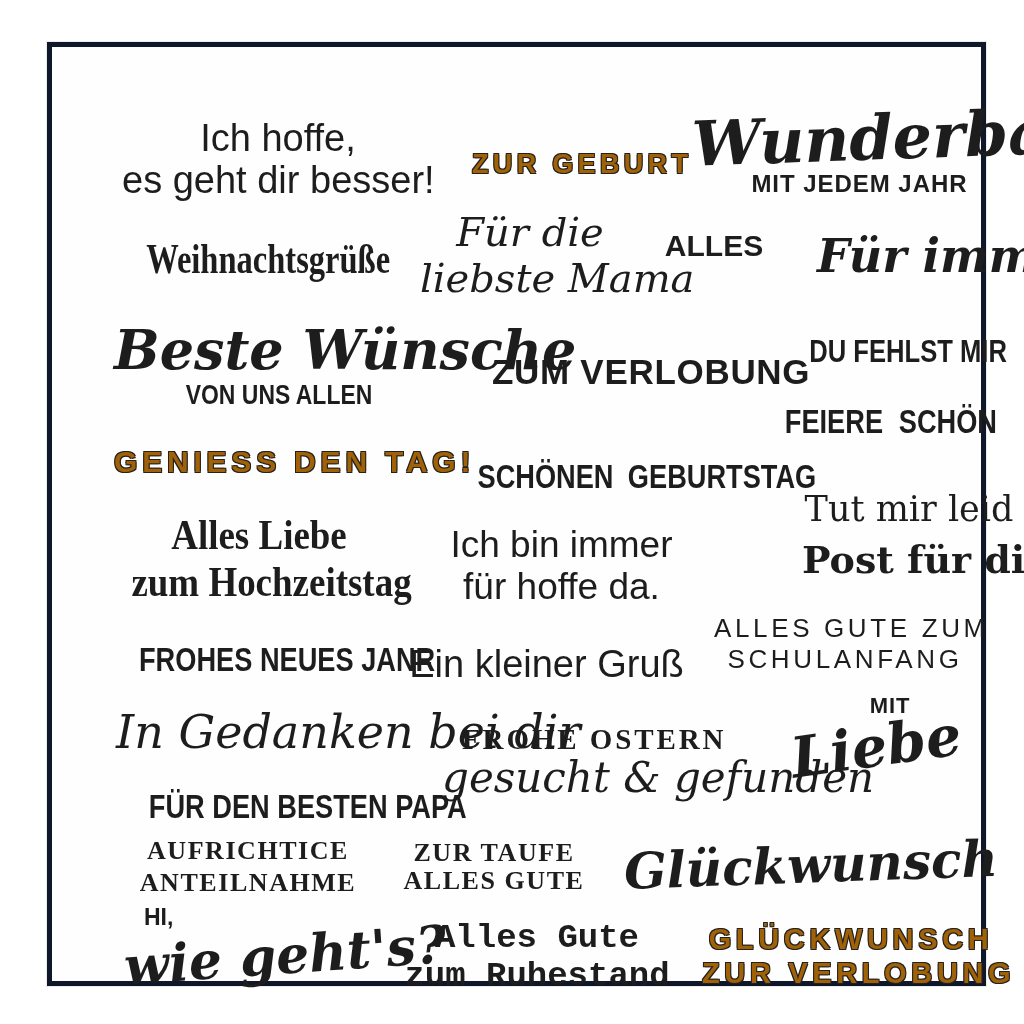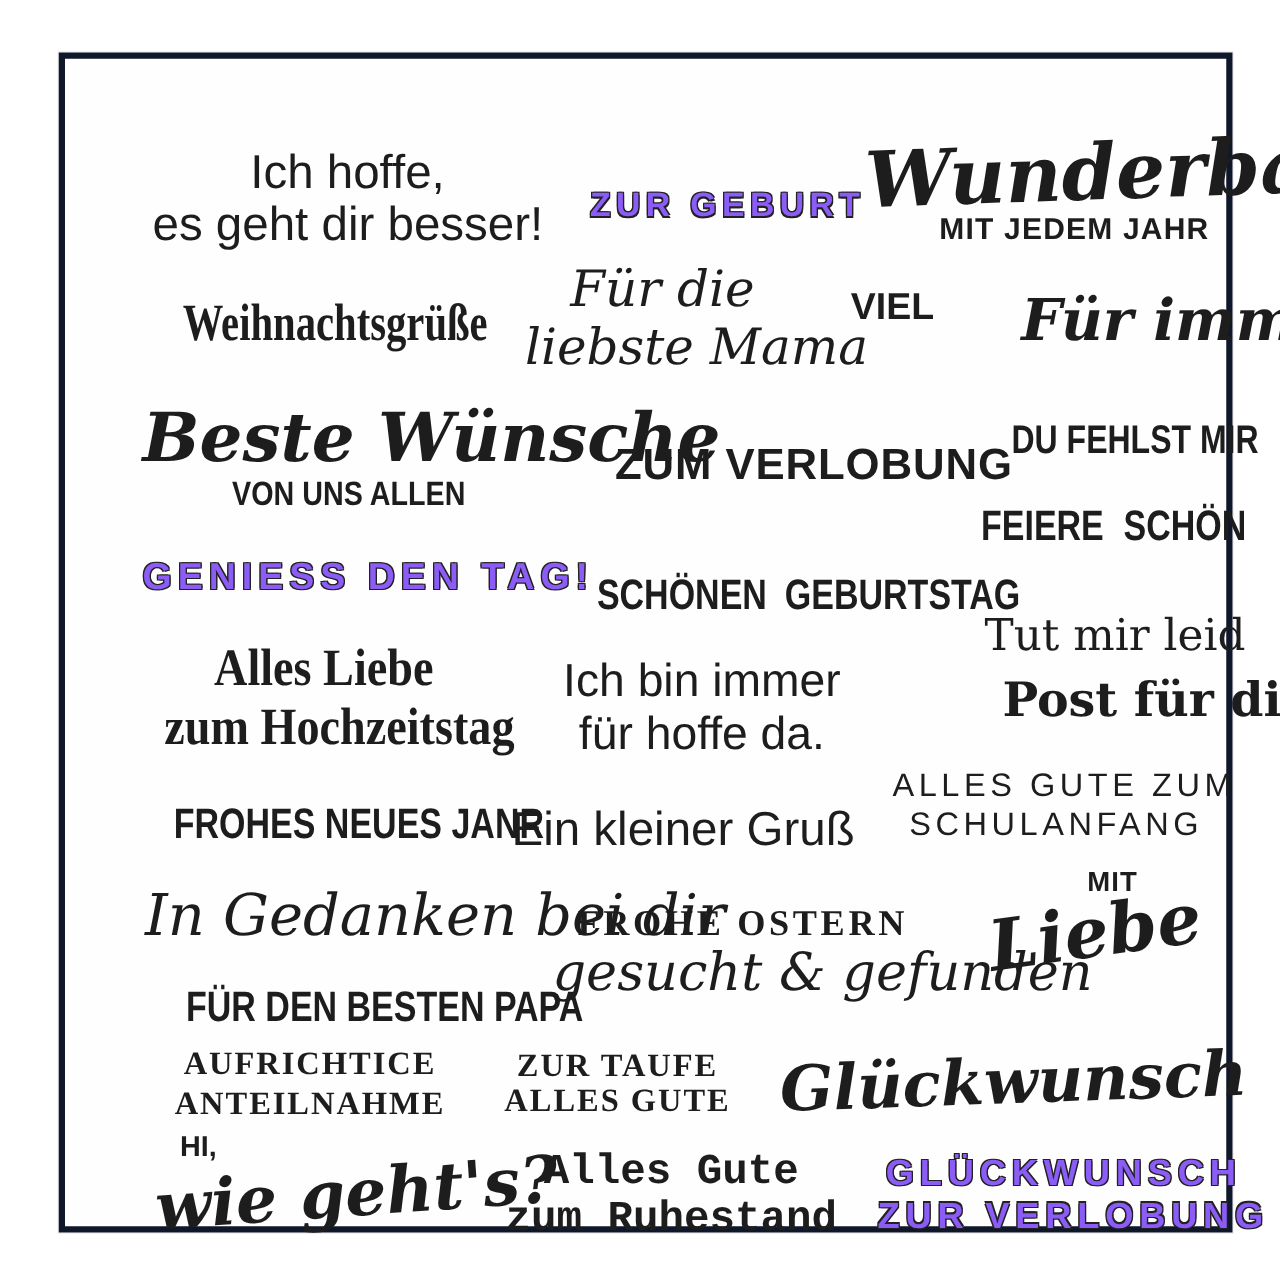--- a/index.html
+++ b/index.html
@@ -19,28 +19,28 @@
   .stamp .ln{display:block;}
 
   
   .f-round{font-family:"Liberation Sans",sans-serif;font-weight:400;}
   .f-round-b{font-family:"Liberation Sans",sans-serif;font-weight:700;}
   .f-cond{font-family:"Liberation Sans",sans-serif;font-weight:700;}
   .f-cond .ln, .f-cond.one{transform:scaleX(0.8);transform-origin:center;}
   .f-serifcond{font-family:"Liberation Serif",serif;font-weight:700;}
   .f-serifcond .ln, .f-serifcond.one{transform:scaleX(0.88);transform-origin:center;}
   .f-serif-sp{font-family:"Liberation Serif",serif;font-weight:700;letter-spacing:0.1em;}
-  .f-slab{font-family:"DejaVu Serif",serif;font-weight:500;}
+  .f-slab{font-family:"DejaVu Serif",serif;font-weight:500;margin-left:17px;}
   .f-slab-b{font-family:"DejaVu Serif",serif;font-weight:700;}
   .f-type{font-family:"Liberation Mono",monospace;font-weight:700;}
   .f-script{font-family:"DejaVu Serif",serif;font-style:italic;font-weight:400;}
   .f-script-b{font-family:"DejaVu Serif",serif;font-style:italic;font-weight:700;}
   .f-outline{
     font-family:"Liberation Sans",sans-serif;font-weight:700;letter-spacing:0.16em;
-    color:#8b5cf6;
+    color:#a16207;
     text-shadow:-1px -1px 0 #222,1px -1px 0 #222,-1px 1px 0 #222,1px 1px 0 #222;
   }
   .f-caps-light{font-family:"Liberation Sans",sans-serif;font-weight:400;letter-spacing:0.14em;}
 
   
   .s-ich-hoffe{left:70px;top:70px;width:312px;font-size:38px;line-height:42px;}
   .s-zur-geburt{left:420px;top:102px;width:220px;font-size:27px;}
   .s-wunderbas{left:640px;top:60px;width:335px;}
   .s-wunderbas .big{font-size:62px;line-height:64px;transform:rotate(-2deg);}
   .s-wunderbas .sub{font-size:24px;line-height:26px;font-style:normal;font-family:"Liberation Sans",sans-serif;font-weight:700;letter-spacing:0.04em;}
@@ -103,21 +103,21 @@
     <div class="stamp s-weihnacht f-serifcond one">
       <span class="ln">Weihnachtsgrüße</span>
     </div>
 
     <div class="stamp s-mama f-script">
       <span class="ln">Für die</span>
       <span class="ln">liebste Mama</span>
     </div>
 
     <div class="stamp s-viel-glueck f-round-b">
-      <span class="ln">VIEL</span>
+      <span class="ln">ALLES</span>
     </div>
 
     <div class="stamp s-fuer-dich f-script-b">
       <span class="ln">Für immer</span>
     </div>
 
     <div class="stamp s-du-fehlst f-cond">
       <span class="ln">DU FEHLST MIR</span>
     </div>
 

